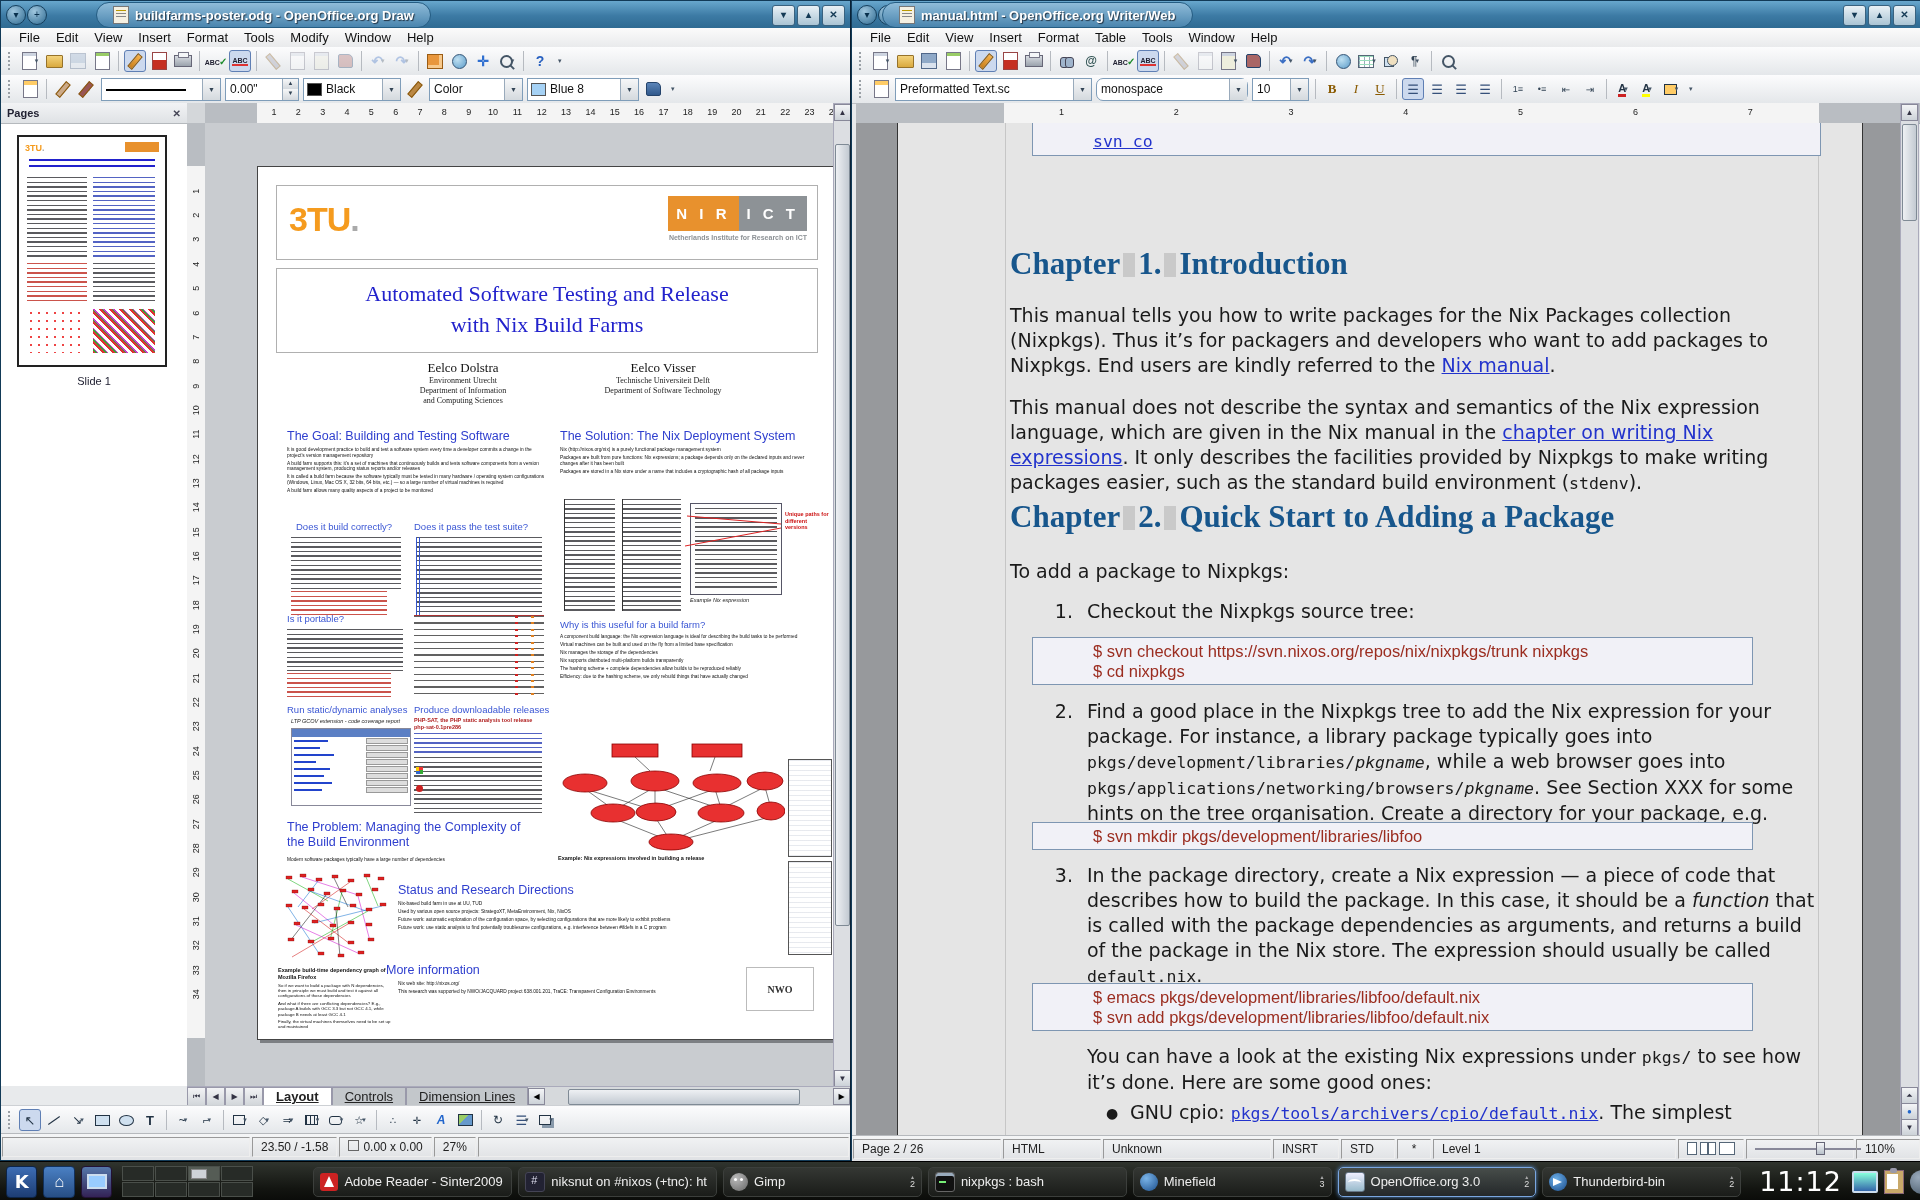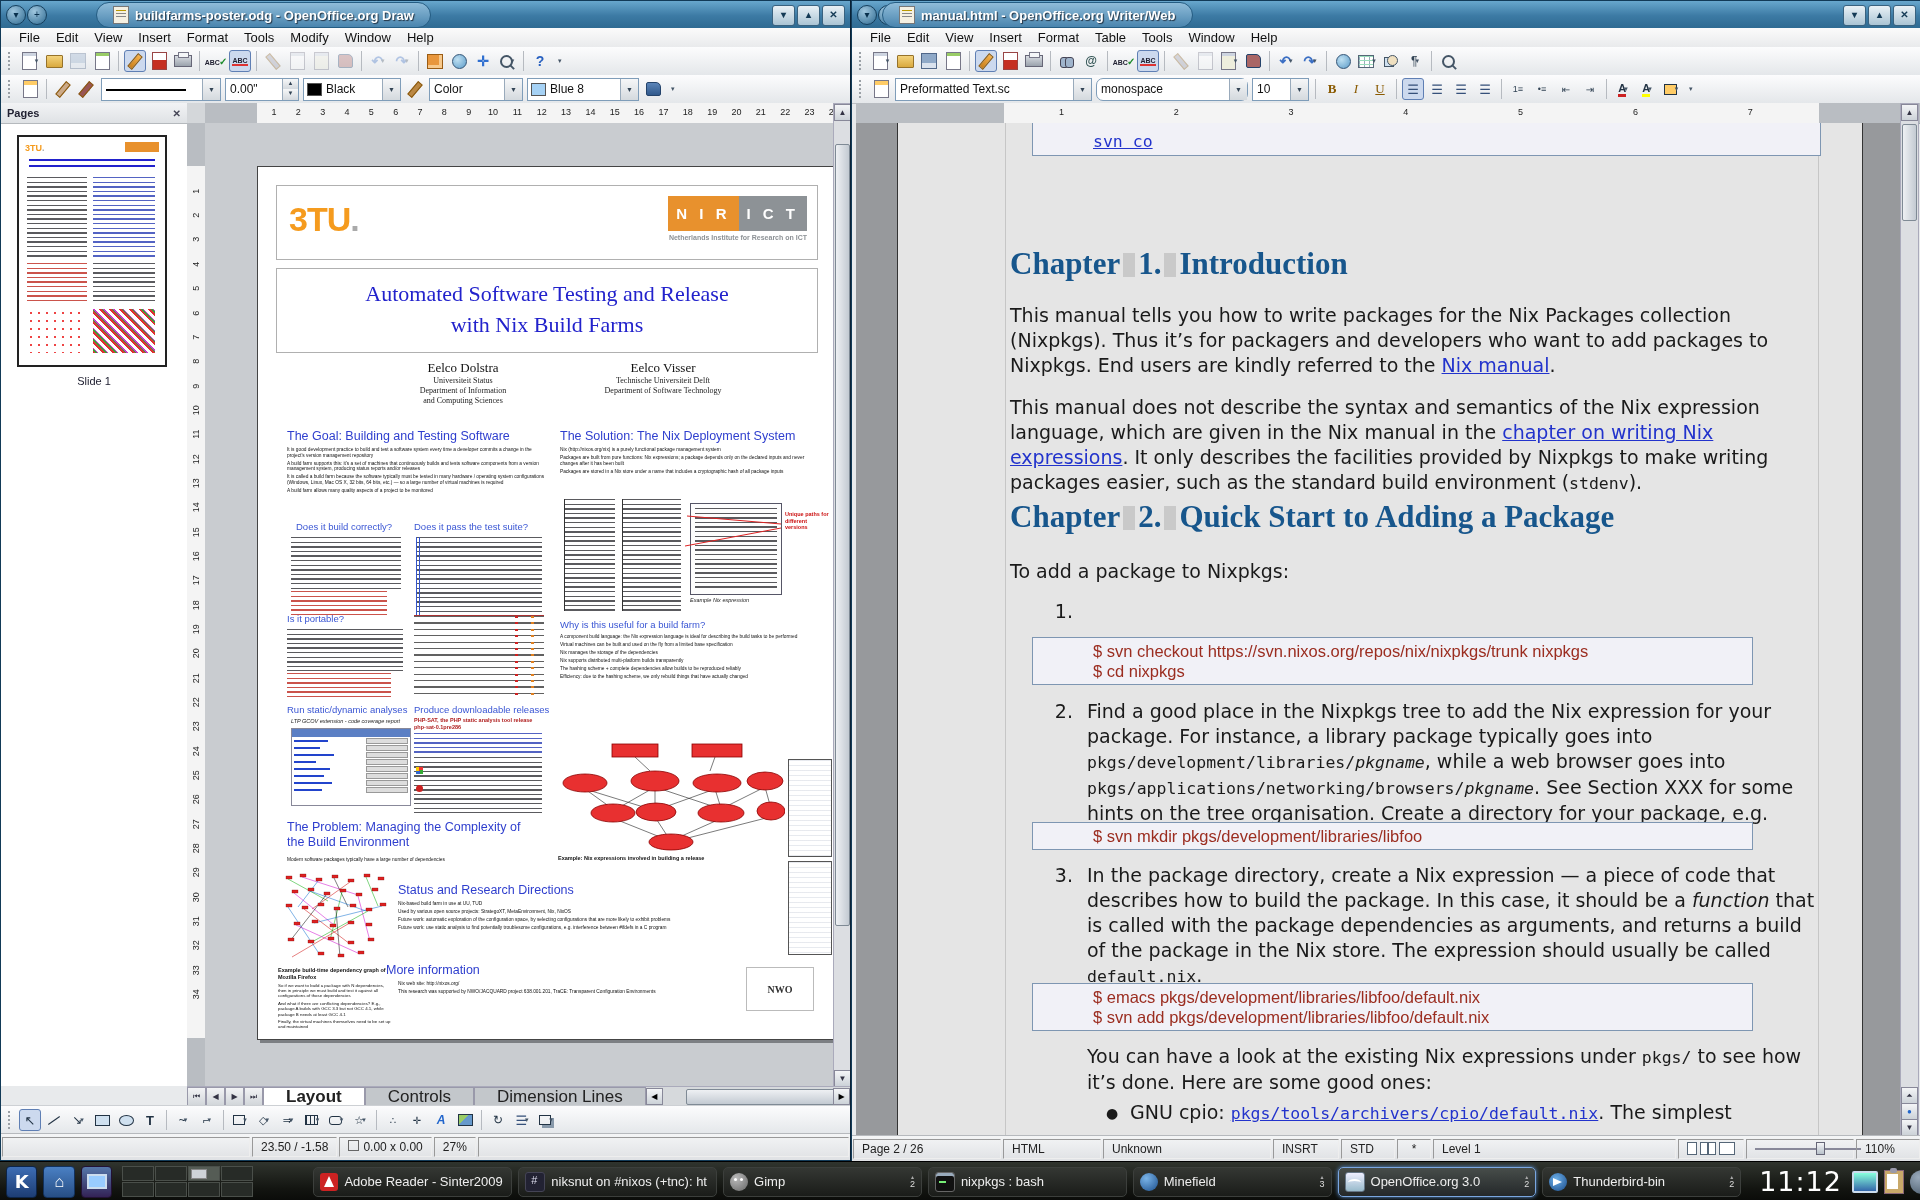--- a/index.html
+++ b/index.html
@@ -70,21 +70,21 @@
   
   .pagespanel{position:absolute;background:#fff;border-right:1px solid #98a;}
   .pp-head{height:20px;background:linear-gradient(#f2f3f5,#dfe2e5);border-bottom:1px solid #b5b9bd;display:flex;align-items:center;padding:0 6px;font-size:11px;color:#223;font-weight:bold;}
   .pp-close{margin-left:auto;font-size:10px;color:#445;}
   .thumb{position:absolute;background:#fff;border:2px solid #222;}
   .slide-label{position:absolute;width:100%;text-align:center;font-size:11px;color:#223;}
   .canvas{position:absolute;background:#c9ccd0;overflow:hidden;}
   .page{position:absolute;background:#fff;border:1px solid #444;box-shadow:3px 3px 0 rgba(60,63,68,.55);}
   .tabrow{position:absolute;display:flex;align-items:stretch;background:#d6d9dc;border-top:1px solid #aab;}
   .tnav{width:17px;border:1px solid #99a;background:linear-gradient(#f2f3f5,#d2d6da);font-size:8px;color:#334;text-align:center;line-height:17px;}
-  .tab{padding:0 22px;font-size:17px;color:#222;border:1px solid #99a;border-bottom:none;background:#c3c7cb;line-height:17px;}
+  .tab{padding:0 12px;font-size:13px;color:#222;border:1px solid #99a;border-bottom:none;background:#c3c7cb;line-height:17px;text-decoration:underline;}
   .tab.on{background:#fff;font-weight:bold;}
   .statusbar{position:absolute;background:linear-gradient(#f4f5f6,#dfe1e4);border-top:1px solid #b6b9bd;display:flex;align-items:center;font-size:12px;color:#222;}
   .seg{height:18px;line-height:18px;border:1px solid #aaa;border-color:#999 #eee #eee #999;margin:2px 1px;padding:0 8px;white-space:nowrap;}
   
   .pbox{position:absolute;border:1px solid #b0b0b0;}
   .brand3tu{font:bold 34px "Liberation Sans",sans-serif;color:#f59b1e;letter-spacing:-1px;}
   .brand3tu i{font-style:normal;color:#aaa;}
   .nir-block{display:flex;}
   .nir-l{background:#e8912d;color:#fff;font:bold 15px "Liberation Sans",sans-serif;padding:9px 8px;letter-spacing:4px;}
   .nir-r{background:#8d9296;color:#fff;font:bold 15px "Liberation Sans",sans-serif;padding:9px 8px;letter-spacing:4px;}
@@ -402,21 +402,21 @@
 
         <div class="pbox" style="left:18px;top:101px;width:540px;height:83px;">
           <div class="ptitle" style="margin-top:9px;">
             <div>Automated Software Testing and Release</div>
             <div>with Nix Build Farms</div>
           </div>
         </div>
 
         <div class="pauthor" style="position:absolute;left:120px;top:193px;width:170px;">
           <div class="nm">Eelco Dolstra</div>
-          <div class="af">Universiteit Status</div>
+          <div class="af">Environment Utrecht</div>
           <div class="af">Department of Information</div>
           <div class="af">and Computing Sciences</div>
         </div>
         <div class="pauthor" style="position:absolute;left:310px;top:193px;width:190px;">
           <div class="nm">Eelco Visser</div>
           <div class="af">Technische Universiteit Delft</div>
           <div class="af">Department of Software Technology</div>
         </div>
 
         <div class="ph1" style="left:29px;top:262px;">The Goal: Building and Testing Software</div>
@@ -957,20 +957,21 @@
           <span>This manual does not describe the syntax and semantics of the Nix expression language, which are given in the Nix manual in the </span><a>chapter on writing Nix expressions</a><span>. It only describes the facilities provided by Nixpkgs to make writing packages easier, such as the standard build environment (</span><span class="tt">stdenv</span><span>).</span>
         </div>
 
         <div class="doc chap" style="left:112px;top:381px;">
           <span>Chapter</span><span class="shade"></span><span>2.</span><span class="shade"></span><span>Quick Start to Adding a Package</span>
         </div>
 
         <div class="doc" style="left:112px;top:436px;width:806px;">To add a package to Nixpkgs:</div>
 
         <div class="doc lnum" style="left:145px;top:476px;">1.</div>
+        <div class="doc" style="left:189px;top:476px;width:730px;">Checkout the Nixpkgs source tree:</div>
 
         <div class="codebox" style="left:134px;top:514px;width:651px;">
             <div>$ svn checkout https://svn.nixos.org/repos/nix/nixpkgs/trunk nixpkgs</div>
             <div>$ cd nixpkgs</div>
           </div>
 
         <div class="doc lnum" style="left:145px;top:576px;">2.</div>
         <div class="doc" style="left:189px;top:576px;width:732px;">
           <span>Find a good place in the Nixpkgs tree to add the Nix expression for your package. For instance, a library package typically goes into </span><span class="tt">pkgs/development/libraries/</span><span class="tt it">pkgname</span><span>, while a web browser goes into </span><span class="tt">pkgs/applications/networking/browsers/</span><span class="tt it">pkgname</span><span>. See Section XXX for some hints on the tree organisation. Create a directory for your package, e.g.</span>
         </div>

